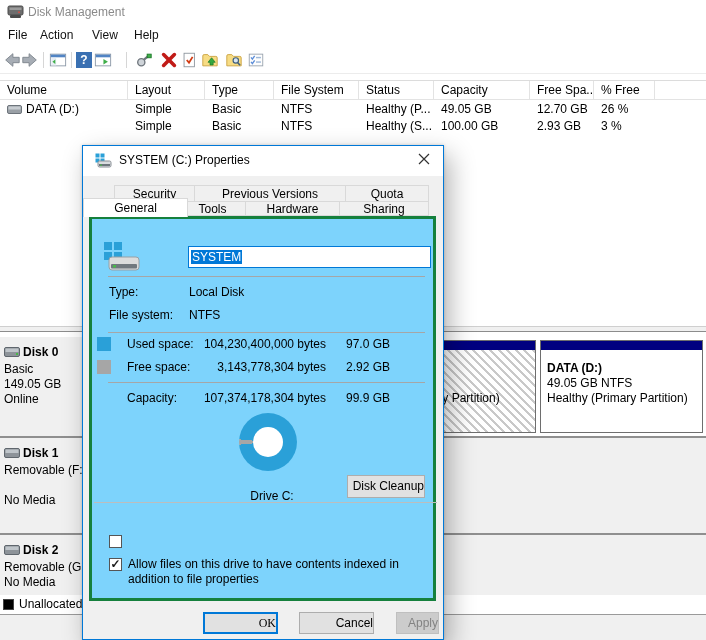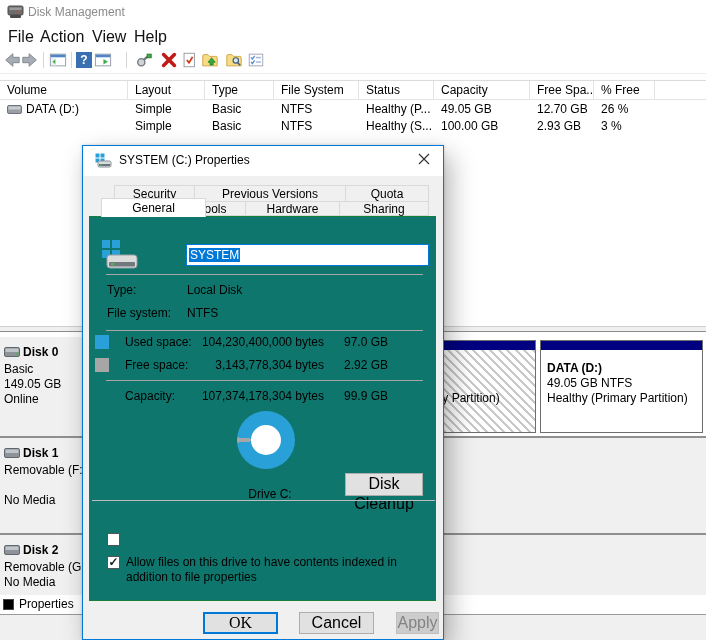--- a/index.html
+++ b/index.html
@@ -5,21 +5,21 @@
   * { margin:0; padding:0; box-sizing:border-box; }
   html,body { background:#fff; }
   body { font-family:"Liberation Sans", sans-serif; font-size:12px; color:#000; }
   #screen { position:relative; width:706px; height:640px; background:#fff; overflow:hidden; }
   .abs { position:absolute; }
 
   
   .titlebar { left:0; top:0; width:706px; height:24px; background:#fff; }
   .titlebar .title { position:absolute; left:28px; top:5px; color:#8a8a8a; font-size:12px; }
   .menubar { left:0; top:24px; width:706px; height:23px; background:#fff; }
-  .menu-item { position:absolute; top:4px; font-size:16px; color:#111; cursor:default; }
+  .menu-item { position:absolute; top:4px; font-size:12px; color:#111; cursor:default; }
   .toolbar { left:0; top:47px; width:706px; height:27px; background:#fff; border-bottom:1px solid #ececec; }
   .tbtn { position:absolute; top:3px; width:20px; height:20px; display:flex; align-items:center; justify-content:center; }
   .tsep { position:absolute; top:5px; width:1px; height:16px; background:#d6d6d6; }
   .tb-help { width:16px; height:16px; background:#3a70b2; color:#fff; font-weight:bold; font-size:12px; display:flex; align-items:center; justify-content:center; }
 
   
   .listview { left:0; top:80px; width:706px; height:246px; background:#fff; border-top:1px solid #dcdcdc; }
   .lv-header { position:absolute; left:0; top:0; height:19px; width:706px; border-bottom:1px solid #e3e3e3; }
   .lv-hcell { position:absolute; top:0; height:19px; line-height:18px; padding-left:7px; border-right:1px solid #e3e3e3; color:#000; overflow:hidden; white-space:nowrap; }
   .lv-row { position:absolute; left:0; width:706px; height:17px; }
@@ -51,30 +51,30 @@
   
   .dialog { left:82px; top:145px; width:362px; height:495px; background:#f0f0f0; border:1px solid #0078d7;
             box-shadow:6px 10px 24px rgba(0,0,0,.30), 0 0 3px rgba(0,0,0,.18); }
   .dlg-titlebar { position:absolute; left:0; top:0; width:100%; height:30px; background:#fff; }
   .dlg-title { position:absolute; left:36px; top:7px; color:#000; }
   .dlg-close { position:absolute; right:2px; top:1px; width:34px; height:24px; display:flex; align-items:center; justify-content:center; }
   .tab { position:absolute; background:#f0f0f0; border:1px solid #d9d9d9; text-align:center; font-size:12px; color:#000; }
   .tab.back { top:39px; height:17px; line-height:16px; }
   .tab.front { top:55px; height:15px; line-height:14px; }
   .tab.active { top:52px; height:19px; line-height:18px; background:#fff; border-bottom:none; z-index:3; }
-  .tabpage { position:absolute; left:6px; top:70px; width:347px; height:385px; background:#0f766e; border:1px solid #15803d; z-index:2; }
+  .tabpage { position:absolute; left:6px; top:70px; width:347px; height:385px; background:#7dd3fc; border:3px solid #15803d; z-index:2; }
   .hr { position:absolute; height:1px; background:#a6a6a6; }
   .lbl { position:absolute; white-space:nowrap; }
   .numcol { position:absolute; width:130px; text-align:right; white-space:nowrap; }
   .swatch { position:absolute; width:14px; height:14px; }
   .namefield { position:absolute; left:96px; top:27px; width:243px; height:22px; background:#fff; border:1px solid #0078d7; line-height:20px; padding-left:2px; }
   .namefield .seltext { background:#0078d7; color:#fff; padding:0 1px; }
   .donut { position:absolute; left:147px; top:194px; width:58px; height:58px; border-radius:50%; }
   .donut .hole { position:absolute; left:14px; top:14px; width:30px; height:30px; border-radius:50%; background:#fff; }
-  .btn { position:absolute; background:#e1e1e1; border:1px solid #adadad; text-align:center; font-size:16px; color:#000; line-height:20px; }
+  .btn { position:absolute; background:#e1e1e1; border:1px solid #adadad; text-align:right; font-size:12px; color:#000; line-height:20px; }
   .btn.default { border:2px solid #0078d7;font-family:Liberation Serif, serif; }
   .btn.disabled { background:#cccccc; border-color:#bfbfbf; color:#838383; }
   .cb-box { position:absolute; width:13px; height:13px; background:#fff; border:1px solid #555; text-align:center; line-height:11px; font-size:12px; font-weight:bold; color:#1a1a1a; }
   .cb-label { position:absolute; line-height:15px; }
 </style>
 </head>
 <body>
 
 <div id="screen">
 
@@ -255,21 +255,21 @@
             <rect x="0.5" y="0.5" width="15" height="9" rx="1.5" fill="#8d9399" stroke="#5f666d"></rect>
             <rect x="1.5" y="1.5" width="13" height="3.5" fill="#bfc5ca"></rect>
           </svg><span>Disk 2</span></div>
       <div class="disk-line">Removable (G</div>
       <div class="disk-line">No Media</div>
     </div>
   </div>
 
   <div class="abs legendrow">
     <div class="legend-swatch"></div>
-    <span class="legend-label">Properties</span>
+    <span class="legend-label">Unallocated</span>
   </div>
   <div class="abs graph-footer"></div>
 
   <div class="abs dialog">
     <div class="dlg-titlebar">
       <svg class="abs" style="left:12px;top:7px" width="17" height="16" viewBox="0 0 17 16">
         <rect x="0.5" y="0.5" width="4" height="4" fill="#2aa0d8"></rect>
           <rect x="5.5" y="0.5" width="4" height="4" fill="#2aa0d8"></rect>
         <rect x="0.5" y="5.5" width="4" height="4" fill="#2aa0d8"></rect>
           <rect x="5.5" y="5.5" width="4" height="4" fill="#2aa0d8"></rect>
@@ -284,21 +284,21 @@
           </svg>
       </div>
     </div>
 
     <div class="tab back" style="left:31px;width:81px">Security</div>
     <div class="tab back" style="left:111px;width:152px">Previous Versions</div>
     <div class="tab back" style="left:262px;width:84px">Quota</div>
     <div class="tab front" style="left:96px;width:67px">Tools</div>
     <div class="tab front" style="left:162px;width:95px">Hardware</div>
     <div class="tab front" style="left:256px;width:90px">Sharing</div>
-    <div class="tab active" style="left:18px;width:105px">General</div>
+    <div class="tab active" style="left:0;width:105px">General</div>
 
     <div class="tabpage">
       <svg class="abs" style="left:11px;top:22px" width="38" height="34" viewBox="0 0 38 34">
         <rect x="1" y="1" width="8" height="8" fill="#2aa0d8"></rect>
           <rect x="11" y="1" width="8" height="8" fill="#2aa0d8"></rect>
         <rect x="1" y="11" width="8" height="8" fill="#2aa0d8"></rect>
           <rect x="11" y="11" width="8" height="8" fill="#2aa0d8"></rect>
         <rect x="6" y="16" width="30" height="13" rx="3" fill="#dcdcdc" stroke="#98a0a6"></rect>
         <rect x="8" y="23" width="26" height="4.5" rx="1" fill="#71787e"></rect>
         <rect x="10" y="24" width="3" height="2.5" fill="#49b849"></rect>

